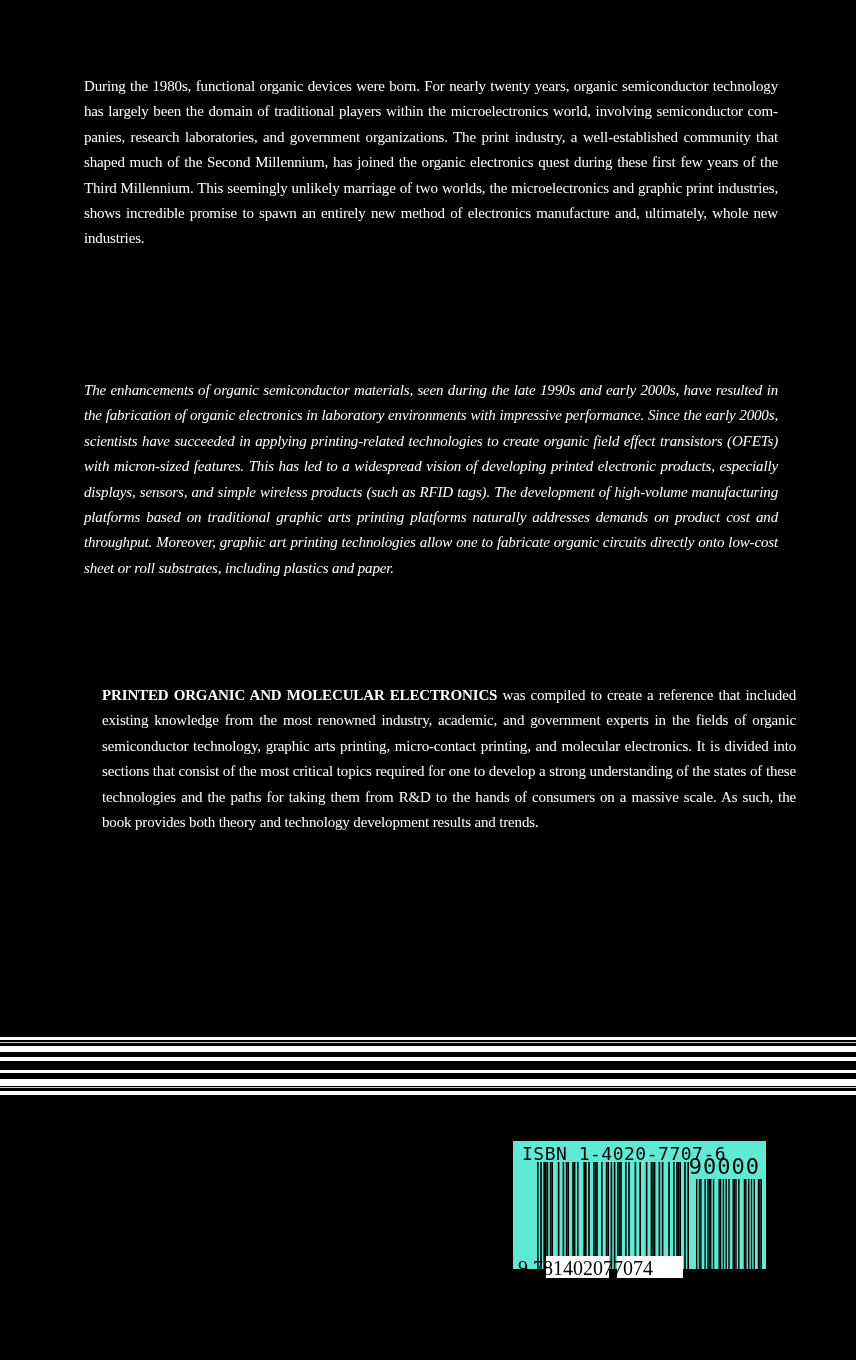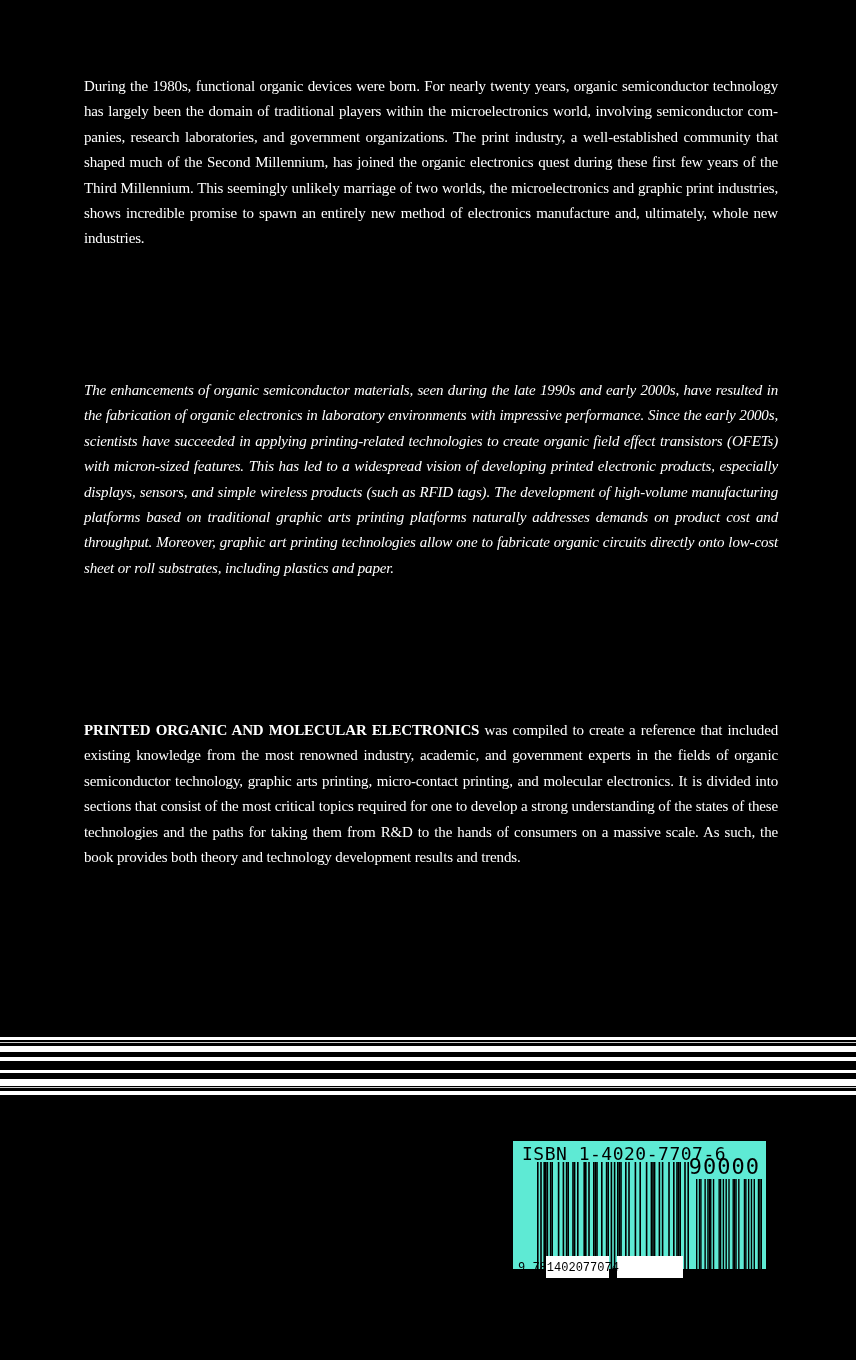--- a/index.html
+++ b/index.html
@@ -21,21 +21,21 @@
       width: 694px;
       font-size: 15px;
       line-height: 25.4px;
       text-align: justify;
       hyphens: manual;
       letter-spacing: -0.15px;
       margin: 0;
     }
     .p1 { top: 74px; }
     .p2 { top: 378px; font-style: italic; }
-    .p3 { top: 718px; }
+    .p3 { top: 683px; margin-left: 18px; }
     .bold-title {
       font-weight: bold;
     }
     .stripe {
       position: absolute;
       left: 0;
       width: 856px;
       background: #ffffff;
     }
     .stripe.gray {
@@ -66,22 +66,22 @@
       top: 16px;
       font-family: "DejaVu Sans Mono", "Liberation Mono", monospace;
       font-size: 22px;
       line-height: 20px;
       letter-spacing: 1px;
     }
     .ean-text {
       position: absolute;
       left: 5px;
       top: 117px;
-      font-family: Liberation Mono, monospace;
-      font-size: 12px;
+      font-family: Liberation Serif, serif;
+      font-size: 20px;
       line-height: 20px;
       white-space: pre;
     }
     .bars-main {
       position: absolute;
       left: 24px;
       top: 21px;
       width: 152px;
       height: 113px;
     }

